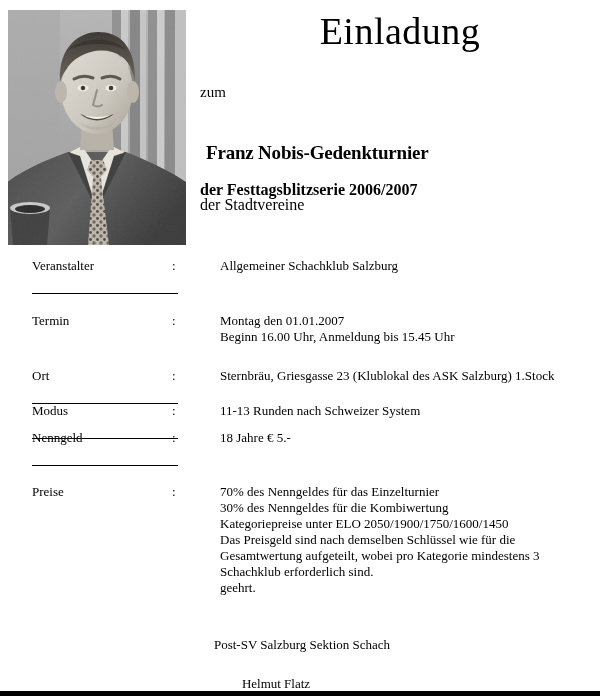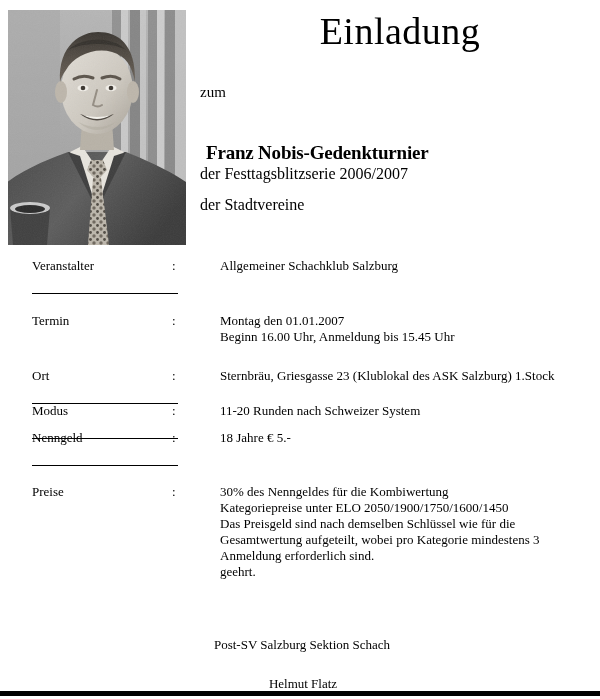--- a/index.html
+++ b/index.html
@@ -62,21 +62,21 @@
     white-space: nowrap;
     margin-left: 8px;
   }
   .hd-sub {
     position: absolute;
     left: 200px;
     font-size: 16px;
     line-height: 19px;
     white-space: nowrap;
   }
-  .hd-sub1 { top: 164px; }
+  .hd-sub1 { top: 180px; font-weight: bold; }
   .hd-sub2 { top: 195px; }
 
   
   .row {
     position: absolute;
     left: 32px;
     width: 560px;
   }
   .row .label {
     position: absolute;
@@ -132,21 +132,20 @@
   .ft-name {
     position: absolute;
     left: 0;
     top: 676px;
     width: 528px;
     text-align: center;
     font-size: 13px;
     line-height: 16px;
     padding-left: 24px;
     box-sizing: border-box;
-    margin-left: 27px;
   }
   #bottom-rule {
     position: absolute;
     left: 0;
     top: 691px;
     width: 600px;
     height: 5px;
     background: #000000;
   }
 </style>
@@ -276,41 +275,42 @@
     <div class="colon">:</div>
     <div class="value">
       <div>Sternbräu, Griesgasse 23 (Klublokal des ASK Salzburg) 1.Stock</div>
     </div>
   </div>
 
   <div class="row" id="row-modus">
     <div class="label u">Modus</div>
     <div class="colon">:</div>
     <div class="value">
-      <div>11-20 Runden nach Schweizer System</div>
+      <div>11-13 Runden nach Schweizer System</div>
     </div>
   </div>
 
   <div class="row" id="row-nenngeld">
     <div class="label u">Nenngeld</div>
     <div class="colon">:</div>
     <div class="value">
       <div>18 Jahre € 5.-</div>
     </div>
   </div>
 
   <div class="row" id="row-preise">
     <div class="label">Preise</div>
     <div class="colon">:</div>
     <div class="value">
+      <div>70% des Nenngeldes für das Einzelturnier</div>
       <div>30% des Nenngeldes für die Kombiwertung</div>
       <div>Kategoriepreise unter ELO 2050/1900/1750/1600/1450</div>
       <div>Das Preisgeld sind nach demselben Schlüssel wie für die</div>
       <div>Gesamtwertung aufgeteilt, wobei pro Kategorie mindestens 3</div>
-      <div>Anmeldung erforderlich sind.</div>
+      <div>Schachklub erforderlich sind.</div>
       <div>geehrt.</div>
     </div>
   </div>
 
   <div class="ft-org">Post-SV Salzburg Sektion Schach</div>
   <div class="ft-name">Helmut Flatz</div>
   <div id="bottom-rule"></div>
 
 </div>
 

